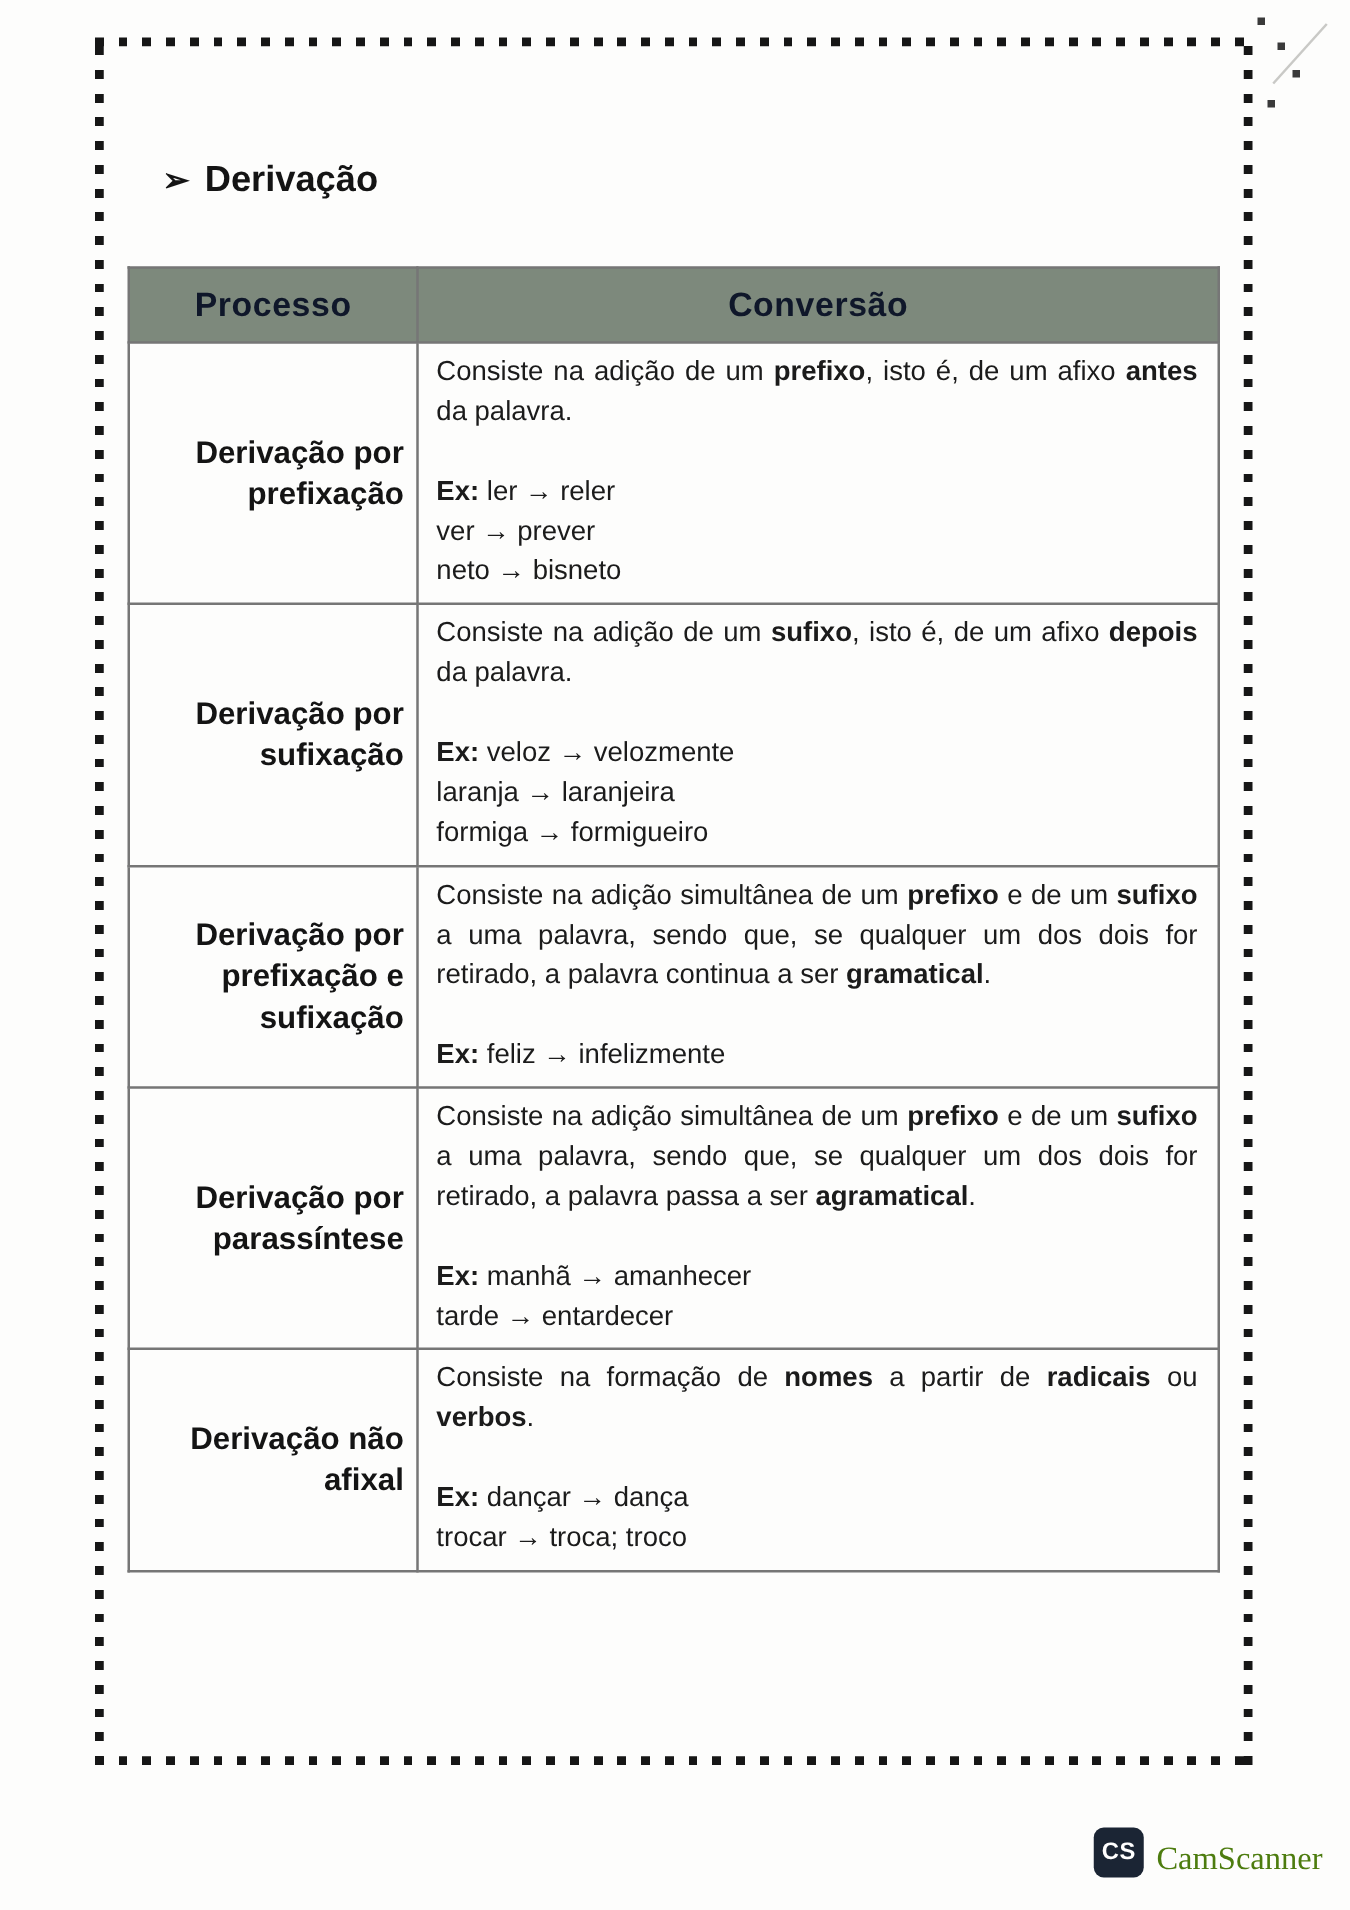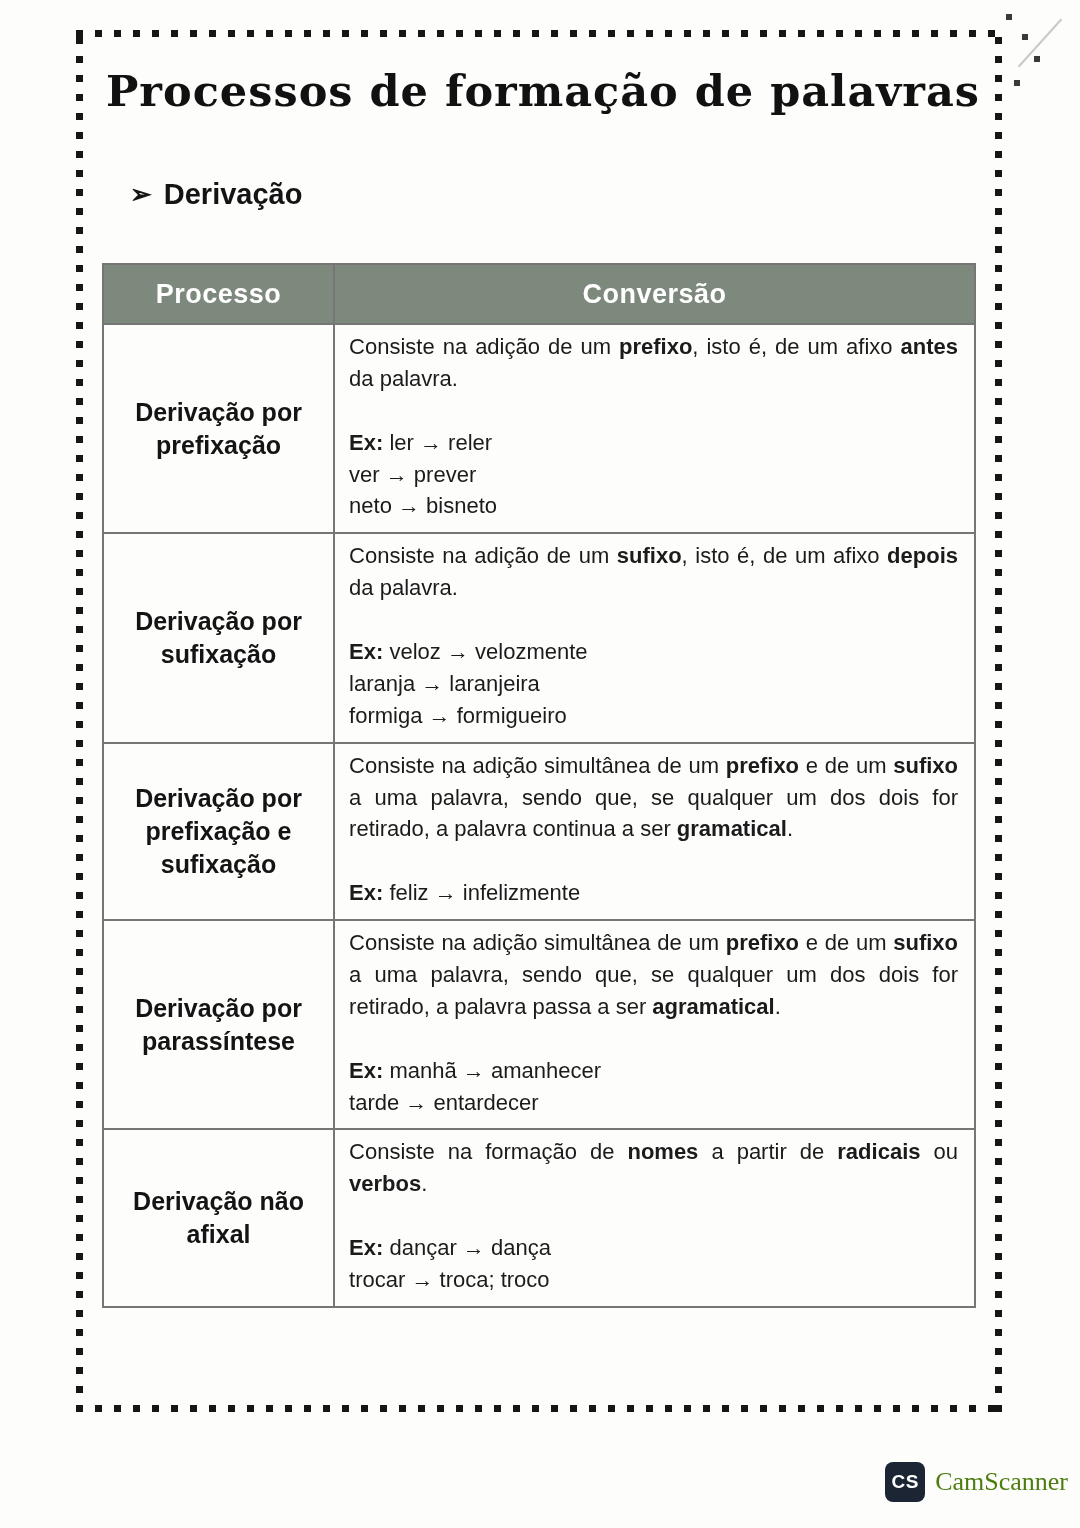--- a/index.html
+++ b/index.html
@@ -57,34 +57,34 @@
     border-collapse: collapse;
     width: 100%;
     margin-top: 52px;
     table-layout: fixed;
   }
   .wf-table th, .wf-table td {
     border: 2px solid #767676;
   }
   .wf-table th {
     background: #7d897c;
-    color: #ffffff;
+    color: #0f172a;
     font-size: 27px;
     font-weight: 700;
     letter-spacing: 0.5px;
     height: 60px;
     text-align: center;
     font-family: "Liberation Sans", sans-serif;
   }
   .col-process { width: 26.5%; }
   .col-desc { width: 73.5%; }
 
   td.process-cell {
     vertical-align: middle;
-    text-align: center;
+    text-align: right;
     font-weight: 700;
     font-size: 25px;
     line-height: 1.32;
     padding: 8px 10px;
     color: #141414;
   }
   td.desc-cell {
     vertical-align: top;
     padding: 6px 16px 10px 14px;
   }
@@ -114,24 +114,24 @@
     transform: rotate(-48deg);
   }
   .artifact-dot { position: absolute; width: 6px; height: 6px; background: #3a3a3a; }
   .d1 { top: 14px;  right: 68px; }
   .d2 { top: 34px;  right: 52px; }
   .d3 { top: 56px;  right: 40px; }
   .d4 { top: 80px;  right: 60px; }
 
   .footer-brand {
     position: absolute;
-    right: 12px;
+    right: 22px;
     bottom: 26px;
     display: flex;
-    align-items: center;
+    align-items: flex-end;
     gap: 10px;
   }
   .cs-badge {
     width: 40px;
     height: 40px;
     background: #1b2534;
     border-radius: 8px;
     color: #ffffff;
     font-weight: 700;
     font-size: 19px;
@@ -152,21 +152,20 @@
 <div class="page">
 
   <div class="artifact-line"></div>
   <div class="artifact-dot d1"></div>
   <div class="artifact-dot d2"></div>
   <div class="artifact-dot d3"></div>
   <div class="artifact-dot d4"></div>
 
   <div class="frame">
 
-    <h1 class="doc-title">Processos de formação de palavras</h1>
 
     <div class="section-line">
       <span class="bullet">➢</span>
       <span>Derivação</span>
     </div>
 
     <table class="wf-table">
       <colgroup>
         <col class="col-process">
         <col class="col-desc">

